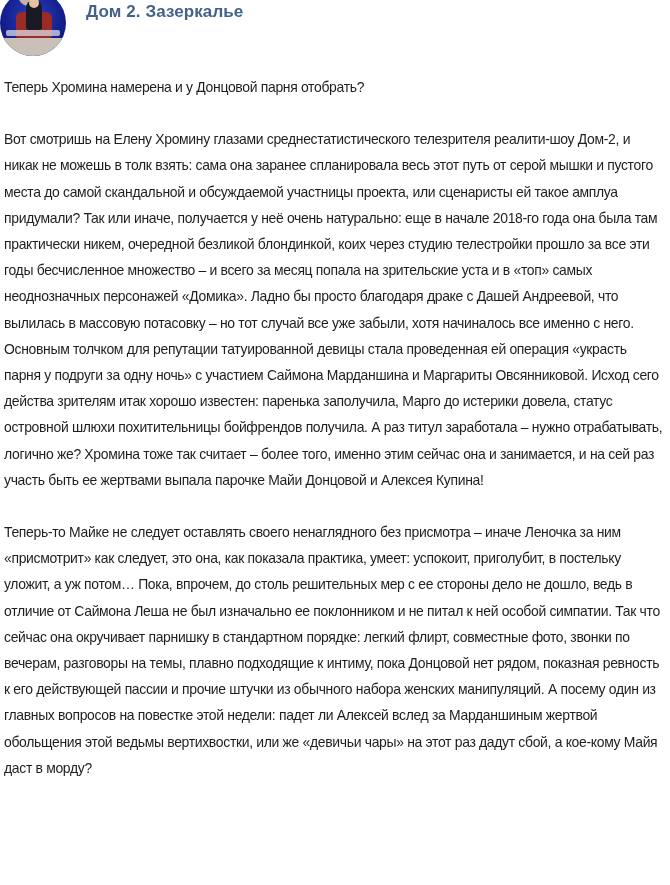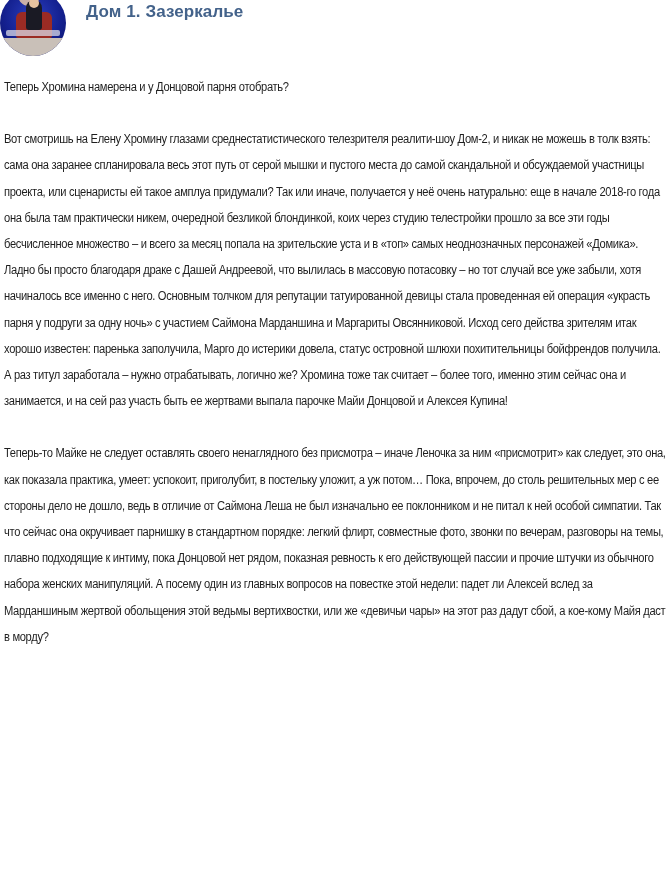--- a/index.html
+++ b/index.html
@@ -7,36 +7,36 @@
   .header { position:absolute; left:0; top:0; width:670px; height:60px; }
   .avatar { position:absolute; left:0; top:-10px; width:66px; height:66px; border-radius:50%;
     background: radial-gradient(circle at 50% 40%, #2a3fbf 0%, #14208f 55%, #0b1260 100%); overflow:hidden; }
   .avatar .chair { position:absolute; left:16px; top:22px; width:36px; height:26px; background:#9b2b24; border-radius:6px 6px 2px 2px; }
   .avatar .person { position:absolute; left:26px; top:10px; width:16px; height:30px; background:#1a1a24; border-radius:8px 8px 3px 3px; }
   .avatar .face { position:absolute; left:29px; top:8px; width:10px; height:10px; background:#e6c2a0; border-radius:50%; }
   .avatar .lady { position:absolute; left:18px; top:-6px; width:22px; height:22px; background:#e8c7a8; border-radius:50%; opacity:.85; }
   .avatar .caption { position:absolute; left:6px; top:40px; width:54px; height:6px; background:#d9d9e6; opacity:.75; border-radius:2px; }
   .avatar .floor { position:absolute; left:0; top:48px; width:66px; height:18px; background:#c9c0b8; }
   .title { position:absolute; left:86px; top:2px; font-size:17px; font-weight:bold; color:#43628a; letter-spacing:0.1px; }
-  .content { position:absolute; left:4px; top:74px; width:662px; color:#1e1e1e; font-size:12px; line-height:26.2px;
+  .content { position:absolute; left:4px; top:74px; width:662px; color:#1e1e1e; font-size:15px; line-height:26.2px;
     letter-spacing:-0.35px; font-stretch:condensed; }
   .content p { margin:0 0 26px 0; transform:scaleX(0.93); transform-origin:left top; width:712px; }
 </style>
 </head>
 <body>
 
 <div class="header">
   <div class="avatar">
     <div class="lady"></div>
     <div class="chair"></div>
     <div class="person"></div>
     <div class="face"></div>
     <div class="floor"></div>
     <div class="caption"></div>
   </div>
-  <div class="title">Дом 1. Зазеркалье</div>
+  <div class="title">Дом 2. Зазеркалье</div>
 </div>
 
 <div class="content">
   <p>Теперь Хромина намерена и у Донцовой парня отобрать?</p>
   <p>Вот смотришь на Елену Хромину глазами среднестатистического телезрителя реалити-шоу Дом-2, и никак не можешь в толк взять: сама она заранее спланировала весь этот путь от серой мышки и пустого места до самой скандальной и обсуждаемой участницы проекта, или сценаристы ей такое амплуа придумали? Так или иначе, получается у неё очень натурально: еще в начале 2018-го года она была там практически никем, очередной безликой блондинкой, коих через студию телестройки прошло за все эти годы бесчисленное множество – и всего за месяц попала на зрительские уста и в «топ» самых неоднозначных персонажей «Домика». Ладно бы просто благодаря драке с Дашей Андреевой, что вылилась в массовую потасовку – но тот случай все уже забыли, хотя начиналось все именно с него. Основным толчком для репутации татуированной девицы стала проведенная ей операция «украсть парня у подруги за одну ночь» с участием Саймона Марданшина и Маргариты Овсянниковой. Исход сего действа зрителям итак хорошо известен: паренька заполучила, Марго до истерики довела, статус островной шлюхи похитительницы бойфрендов получила. А раз титул заработала – нужно отрабатывать, логично же? Хромина тоже так считает – более того, именно этим сейчас она и занимается, и на сей раз участь быть ее жертвами выпала парочке Майи Донцовой и Алексея Купина!</p>
   <p>Теперь-то Майке не следует оставлять своего ненаглядного без присмотра – иначе Леночка за ним «присмотрит» как следует, это она, как показала практика, умеет: успокоит, приголубит, в постельку уложит, а уж потом… Пока, впрочем, до столь решительных мер с ее стороны дело не дошло, ведь в отличие от Саймона Леша не был изначально ее поклонником и не питал к ней особой симпатии. Так что сейчас она окручивает парнишку в стандартном порядке: легкий флирт, совместные фото, звонки по вечерам, разговоры на темы, плавно подходящие к интиму, пока Донцовой нет рядом, показная ревность к его действующей пассии и прочие штучки из обычного набора женских манипуляций. А посему один из главных вопросов на повестке этой недели: падет ли Алексей вслед за Марданшиным жертвой обольщения этой ведьмы вертихвостки, или же «девичьи чары» на этот раз дадут сбой, а кое-кому Майя даст в морду?</p>
 </div>
 
 </body></html>

